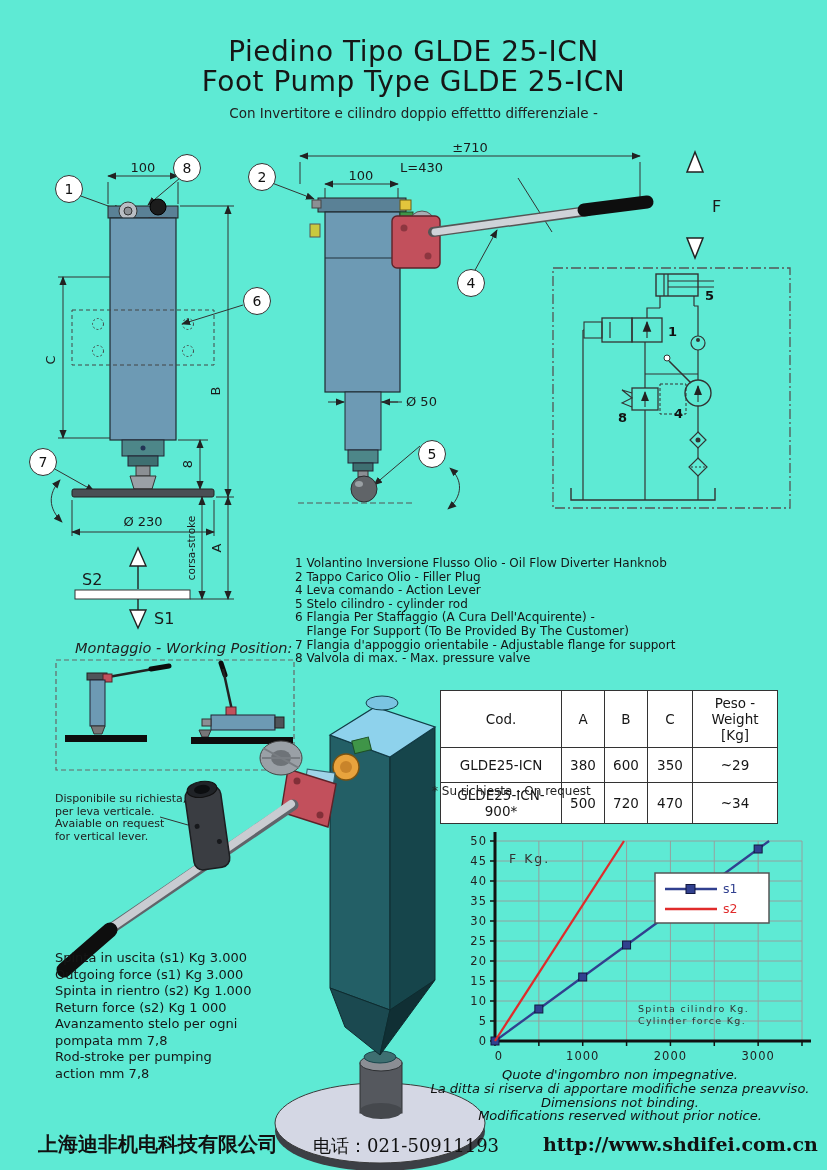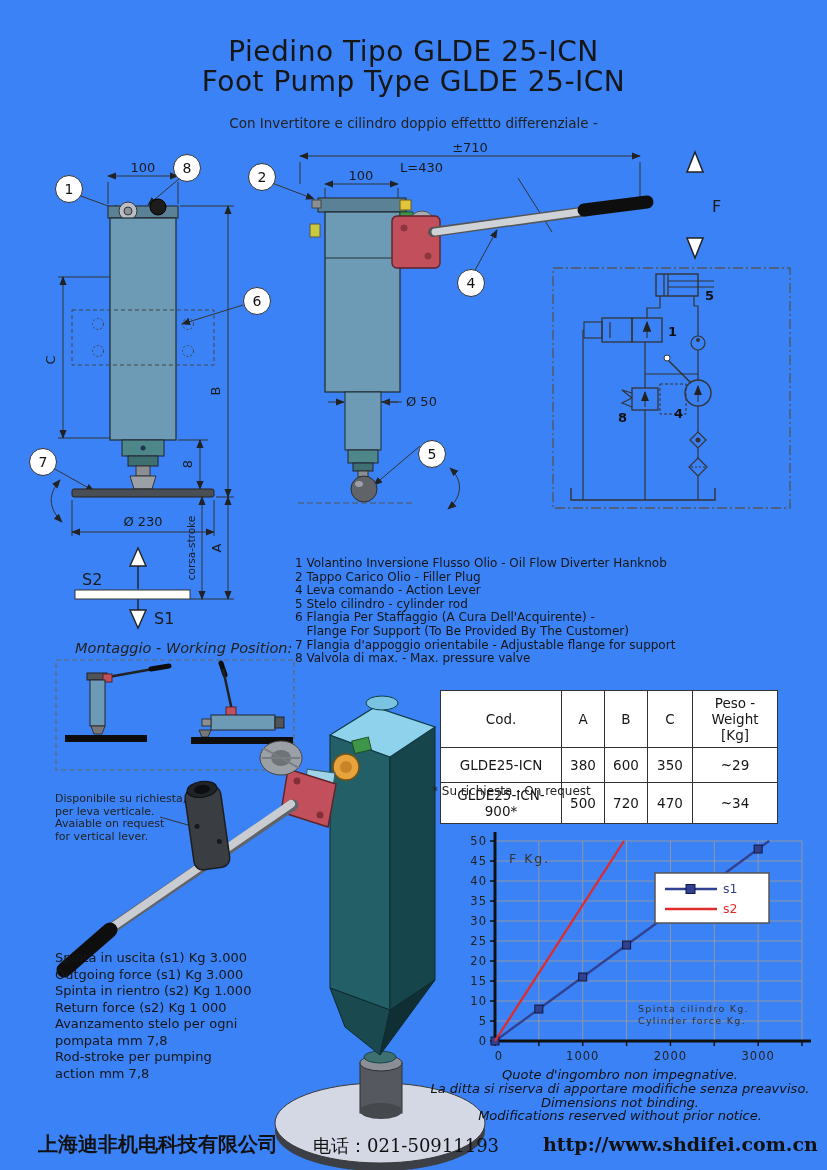--- a/index.html
+++ b/index.html
@@ -1,16 +1,16 @@
 <!DOCTYPE html>
 <html><head>
 <meta charset="utf-8">
 <style>
   html,body{margin:0;padding:0;background:#888;}
-  .page{position:relative;width:827px;height:1170px;background:#3b82f6;margin:0 auto;
+  .page{position:relative;width:827px;height:1170px;background:#5eead4;margin:0 auto;
         font-family:"DejaVu Sans","Liberation Sans",sans-serif;color:#1a1a1a;overflow:hidden;}
   .abs{position:absolute;}
   
   .title{width:827px;text-align:center;font-size:28px;letter-spacing:.5px;color:#161616;line-height:31px;}
   .subtitle{width:827px;text-align:center;font-size:13.5px;color:#222;line-height:16px;}
   
   .balloon{position:absolute;width:26px;height:26px;border:1.4px solid #333;border-radius:50%;
            background:#fff;display:flex;align-items:center;justify-content:center;
            font-size:14px;color:#111;z-index:6;}
   
@@ -50,21 +50,21 @@
     <marker id="ae" viewBox="0 0 10 10" refX="9" refY="5" markerWidth="9" markerHeight="9" orient="auto-start-reverse">
       <path d="M0,1 L10,5 L0,9 z" fill="#222"></path>
     </marker>
   </defs>
 </svg>
 
 <div class="page">
 
   <div class="abs title" style="top:36px;left:0">Piedino Tipo GLDE 25-ICN</div>
   <div class="abs title" style="top:66px;left:0">Foot Pump Type GLDE 25-ICN</div>
-  <div class="abs subtitle" style="top:115px;left:0">Con Invertitore e cilindro doppio effettto differenziale -</div>
+  <div class="abs subtitle" style="top:105px;left:0">Con Invertitore e cilindro doppio effettto differenziale -</div>
 
   <div class="balloon" style="left:55px;top:175px">1</div>
   <div class="balloon" style="left:173px;top:154px">8</div>
   <div class="balloon" style="left:248px;top:163px">2</div>
   <div class="balloon" style="left:243px;top:287px">6</div>
   <div class="balloon" style="left:29px;top:448px">7</div>
   <div class="balloon" style="left:457px;top:269px">4</div>
   <div class="balloon" style="left:418px;top:440px">5</div>
 
   <svg class="abs" style="left:30px;top:148px" width="270" height="492" viewBox="0 0 270 492">

